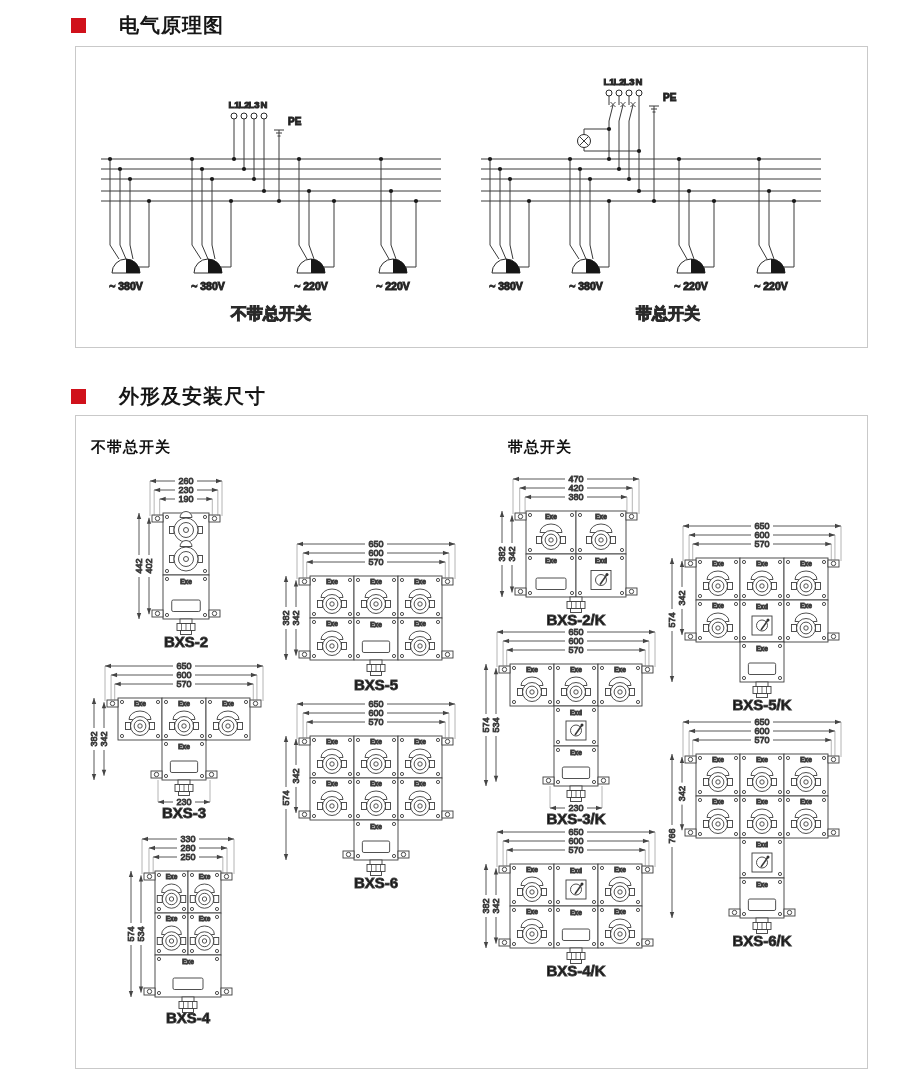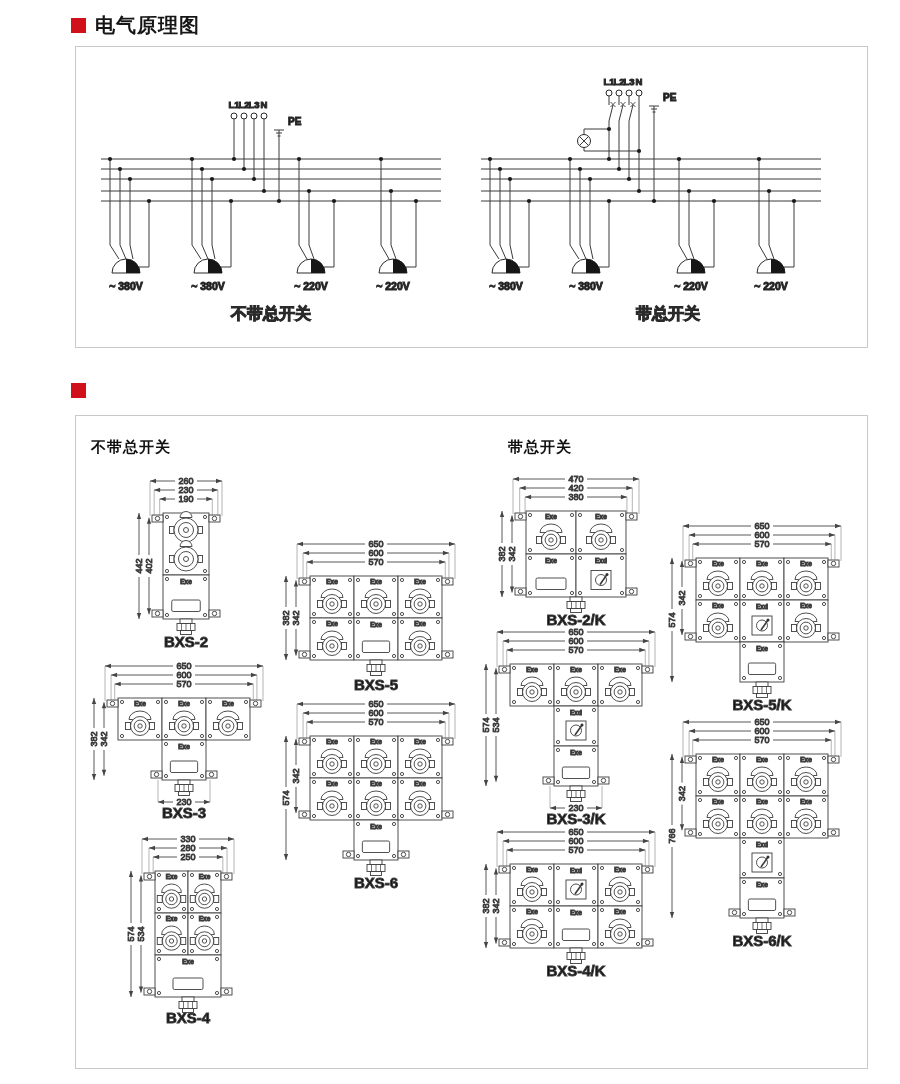--- a/index.html
+++ b/index.html
@@ -1,20 +1,20 @@
 <!DOCTYPE html>
 <html><head>
 <meta charset="utf-8">
 <style>
   html,body{margin:0;padding:0;background:#fff;}
   .page{position:relative;width:900px;height:1084px;background:#fff;
         font-family:"Liberation Sans",sans-serif;border-right:1px solid #e4e4e4;overflow:hidden;}
   .sec-head{position:absolute;left:71px;display:flex;align-items:center;gap:9px;}
   .bullet{width:15px;height:15px;background:#d0111b;}
-  .sec-title{font-size:20px;font-weight:bold;color:#161616;letter-spacing:1px;}
+  .sec-title{font-size:20px;font-weight:bold;color:#161616;letter-spacing:1px;margin-left:24px;}
   .panel{position:absolute;border:1px solid #c9c9c9;background:#fff;}
   .col-head{position:absolute;font-size:15px;font-weight:bold;color:#111;letter-spacing:1px;}
   svg{display:block;}
   svg text{font-family:"Liberation Sans",sans-serif;}
 </style>
 </head>
 <body>
 
 <div class="page">
 
@@ -213,20 +213,21 @@
           <line x1="718" y1="220" x2="708" y2="220" stroke="#3a3a3a" stroke-width="1"></line>
           <circle cx="718" cy="154" r="2.1" fill="#1a1a1a" stroke="none"></circle>
           <text x="695" y="243" font-size="10.5" text-anchor="middle" fill="#141414" font-weight="bold">~ 220V</text>
           <text x="592" y="272" font-size="16" text-anchor="middle" fill="#141414" font-weight="bold">带总开关</text>
         </g>
       </svg>
   </div>
 
   <div class="sec-head" style="top:383px;">
     <span class="bullet" style="background: rgb(208, 17, 27);"></span>
+    <span class="sec-title">外形及安装尺寸</span>
   </div>
 
   <div class="panel" style="left:75px;top:415px;width:791px;height:652px;">
     <div class="col-head" style="left:15px;top:22px;">不带总开关</div>
     <div class="col-head" style="left:432px;top:22px;">带总开关</div>
     <svg id="svg2" width="791" height="652" viewBox="0 0 791 652">
         <g stroke="#3d3d3d" stroke-width="0.9" fill="none">
           <rect x="87" y="97" width="46" height="62" fill="#fff"></rect>
           <circle cx="91" cy="101" r="1.6" fill="none"></circle>
           <circle cx="129" cy="101" r="1.6" fill="none"></circle>

